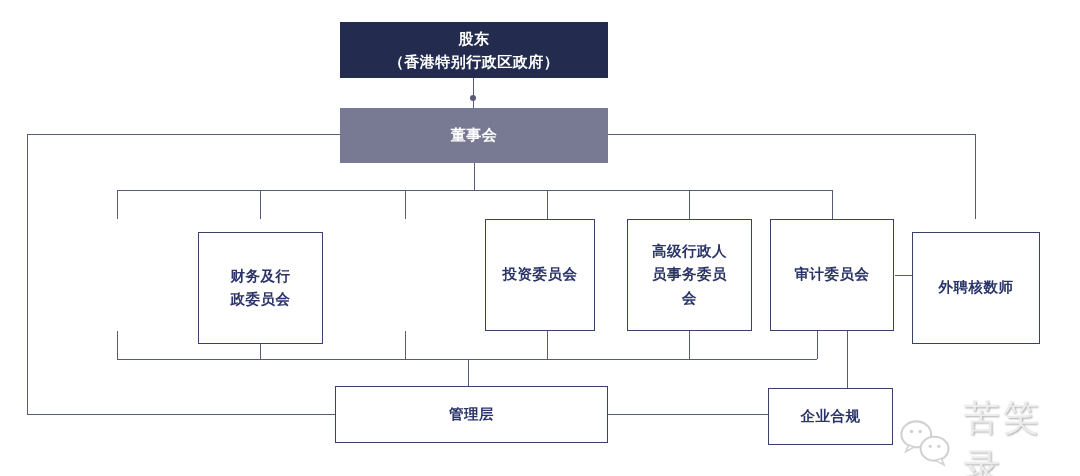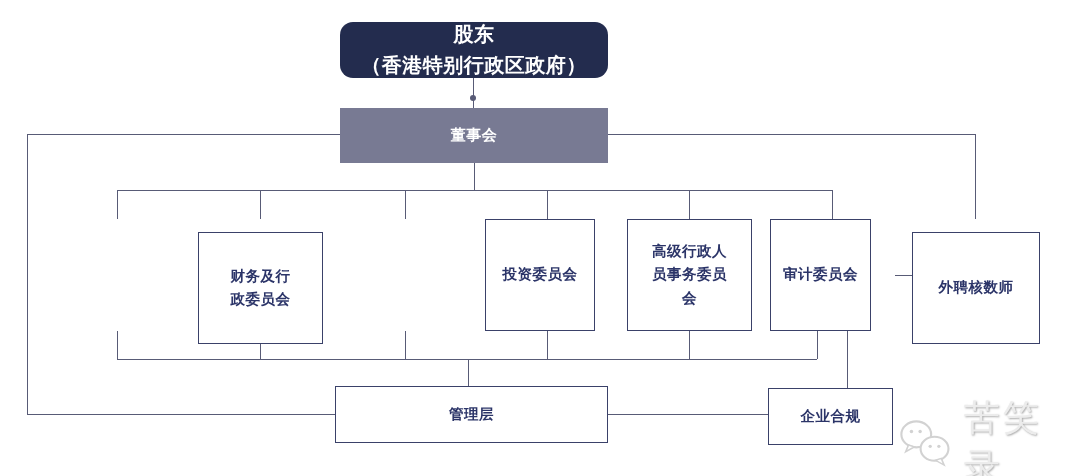--- a/index.html
+++ b/index.html
@@ -14,21 +14,21 @@
   body{font-family:"Liberation Sans","DejaVu Sans",sans-serif;}
   .canvas{
     position:relative;width:1080px;height:476px;background:#ffffff;overflow:hidden;
   }
   .node{
     position:absolute;display:flex;align-items:center;justify-content:center;
     text-align:center;white-space:pre-line;box-sizing:border-box;
     font-weight:600;letter-spacing:0.5px;
   }
   .node-dark{
-    background:var(--shareholder-bg,#232c4e);color:#ffffff;font-size:20px;line-height:1.55;border-radius:13px;
+    background:var(--shareholder-bg,#232c4e);color:#ffffff;font-size:15px;line-height:1.55;
   }
   .node-board{
     background:var(--board-bg,#787a93);color:#ffffff;font-size:15px;
   }
   .node-outline{
     background:#ffffff;border:1px solid var(--box-border,#3a4169);
     color:var(--text,#2b3468);font-size:14.5px;line-height:1.6;padding:4px;
   }
   .hl,.vl{position:absolute;background:var(--line,#585b76);}
   .hl{height:1px;}
@@ -88,21 +88,21 @@
 （香港特别行政区政府）</div>
 
   <div class="node node-board" style="left:340px;top:108px;width:268px;height:55px">董事会</div>
 
   <div class="node node-outline" style="left:198px;top:232px;width:125px;height:112px">财务及行
 政委员会</div>
   <div class="node node-outline" style="left:485px;top:219px;width:110px;height:112px">投资委员会</div>
   <div class="node node-outline" style="left:627px;top:219px;width:125px;height:112px">高级行政人
 员事务委员
 会</div>
-  <div class="node node-outline" style="left:770px;top:219px;width:101px;height:112px">审计委员会</div>
+  <div class="node node-outline" style="left:770px;top:219px;width:124px;height:112px">审计委员会</div>
   <div class="node node-outline" style="left:912px;top:232px;width:128px;height:112px">外聘核数师</div>
 
   <div class="node node-outline" style="left:768px;top:388px;width:125px;height:57px">企业合规</div>
   <div class="node node-outline" style="left:335px;top:386px;width:273px;height:57px">管理层</div>
 
   <div class="watermark">
     <svg width="58" height="50" viewBox="0 0 60 52">
       <g fill="#ffffff" stroke="#d2d2d2" stroke-width="2.2">
         <ellipse cx="19" cy="17" rx="15.5" ry="13.5"></ellipse>
         <path d="M11 28 L8 35 L17 30 Z" stroke-width="1.6"></path>

